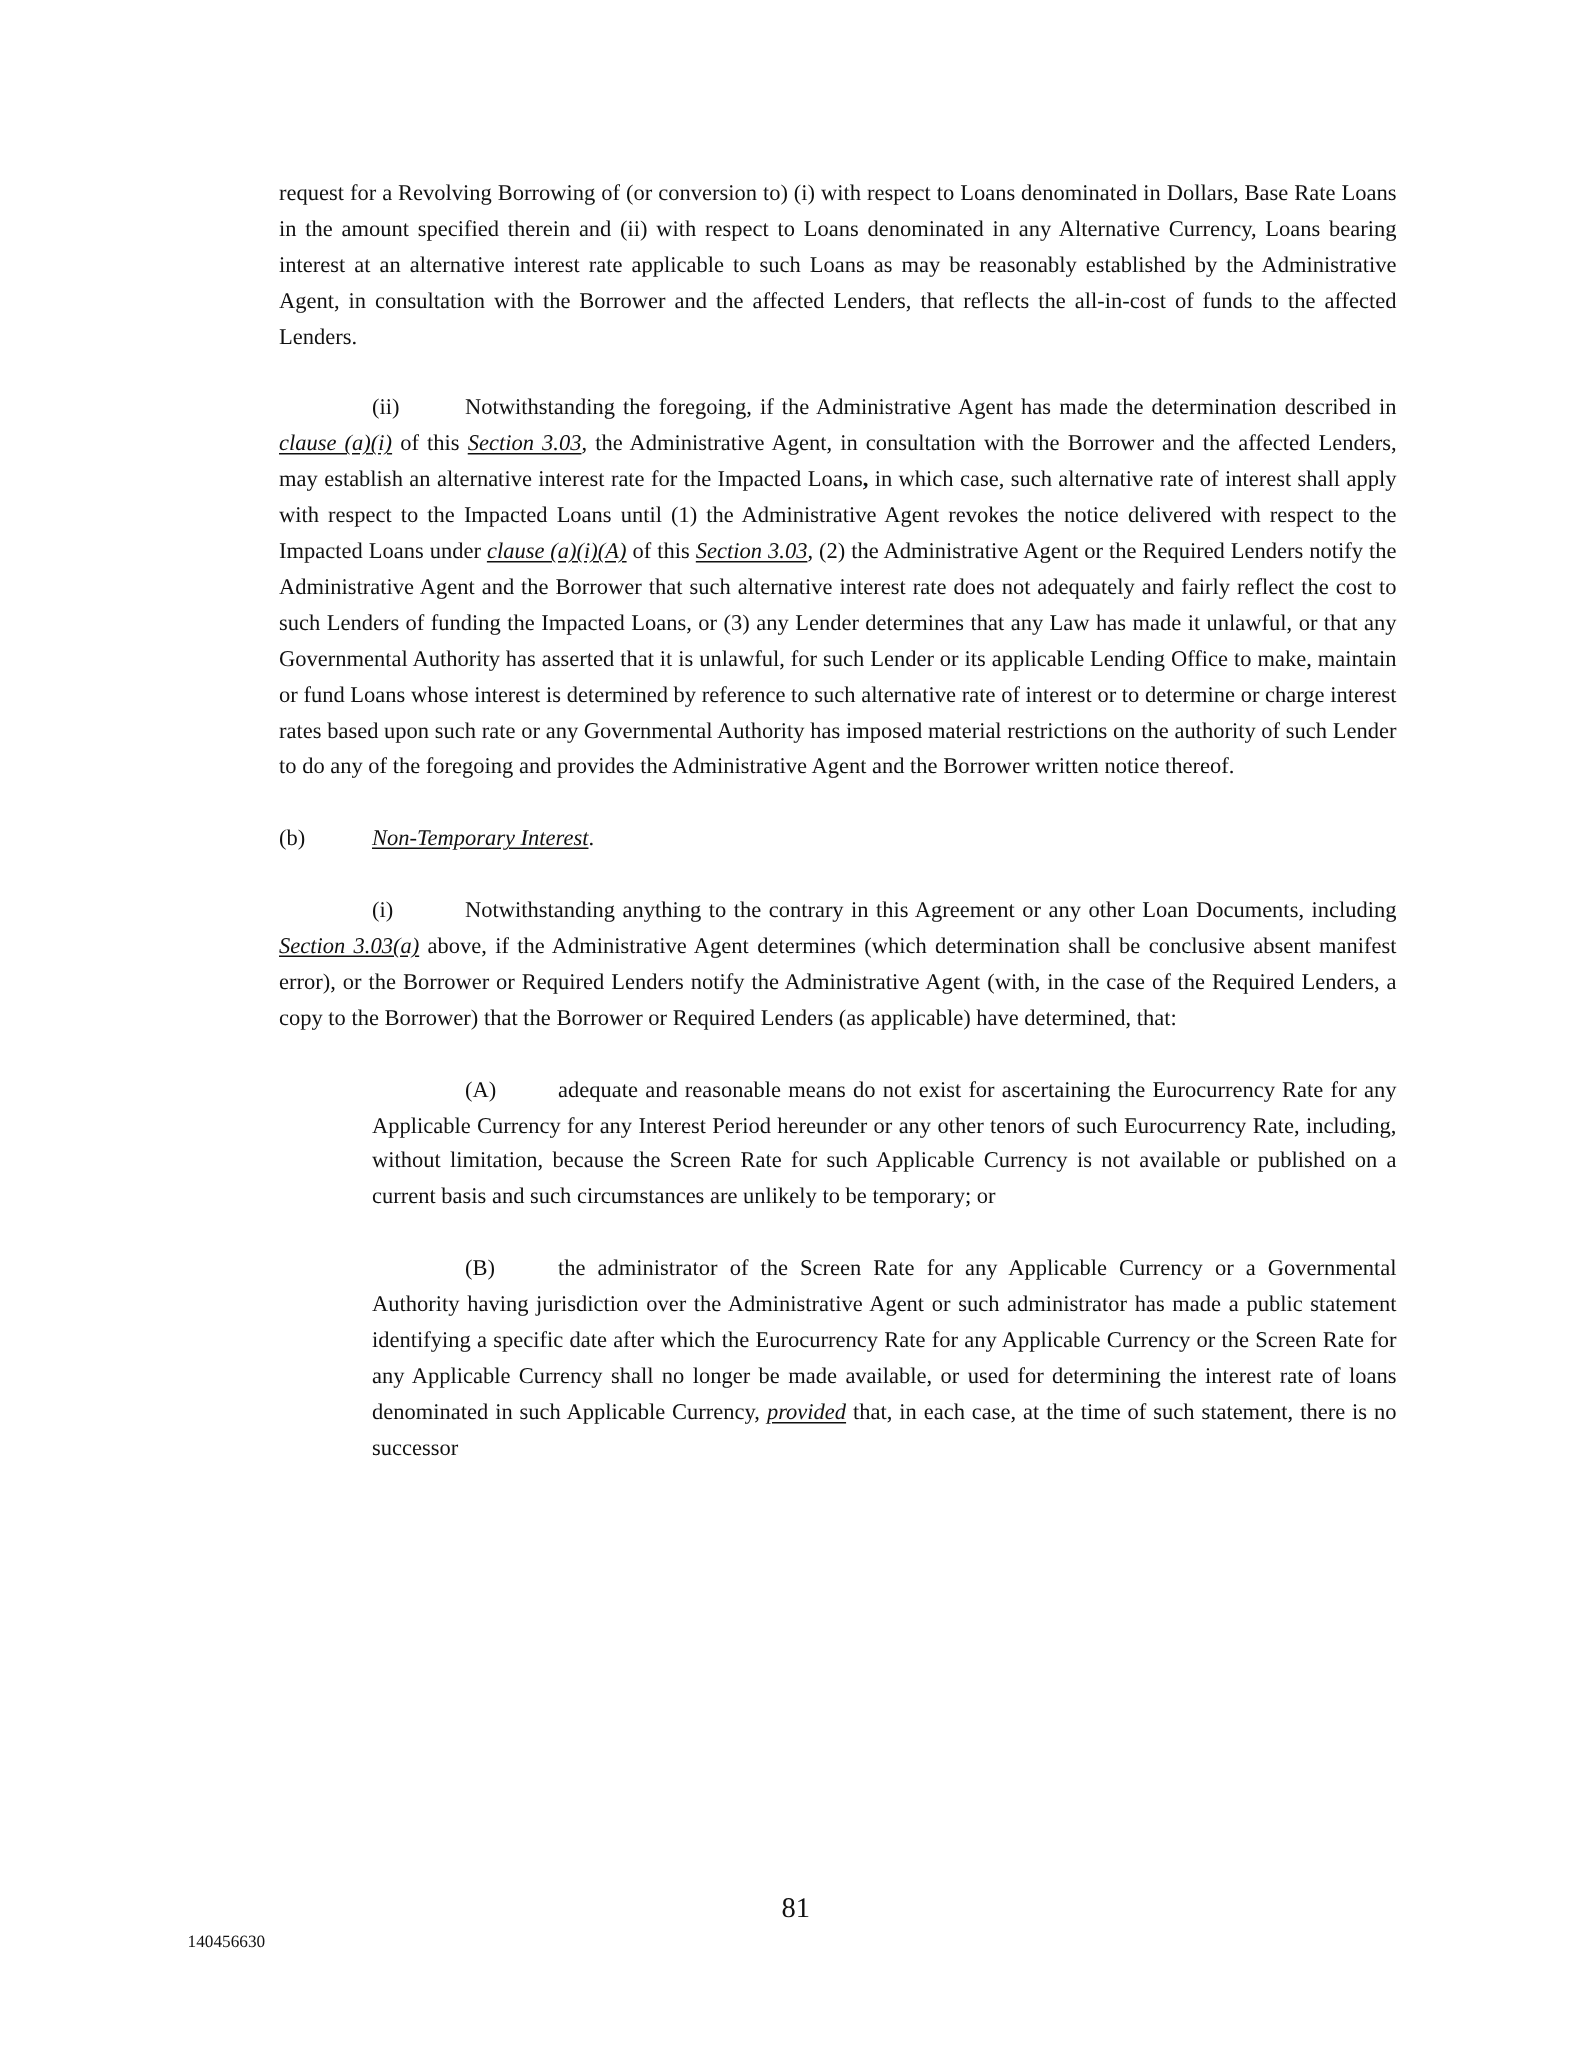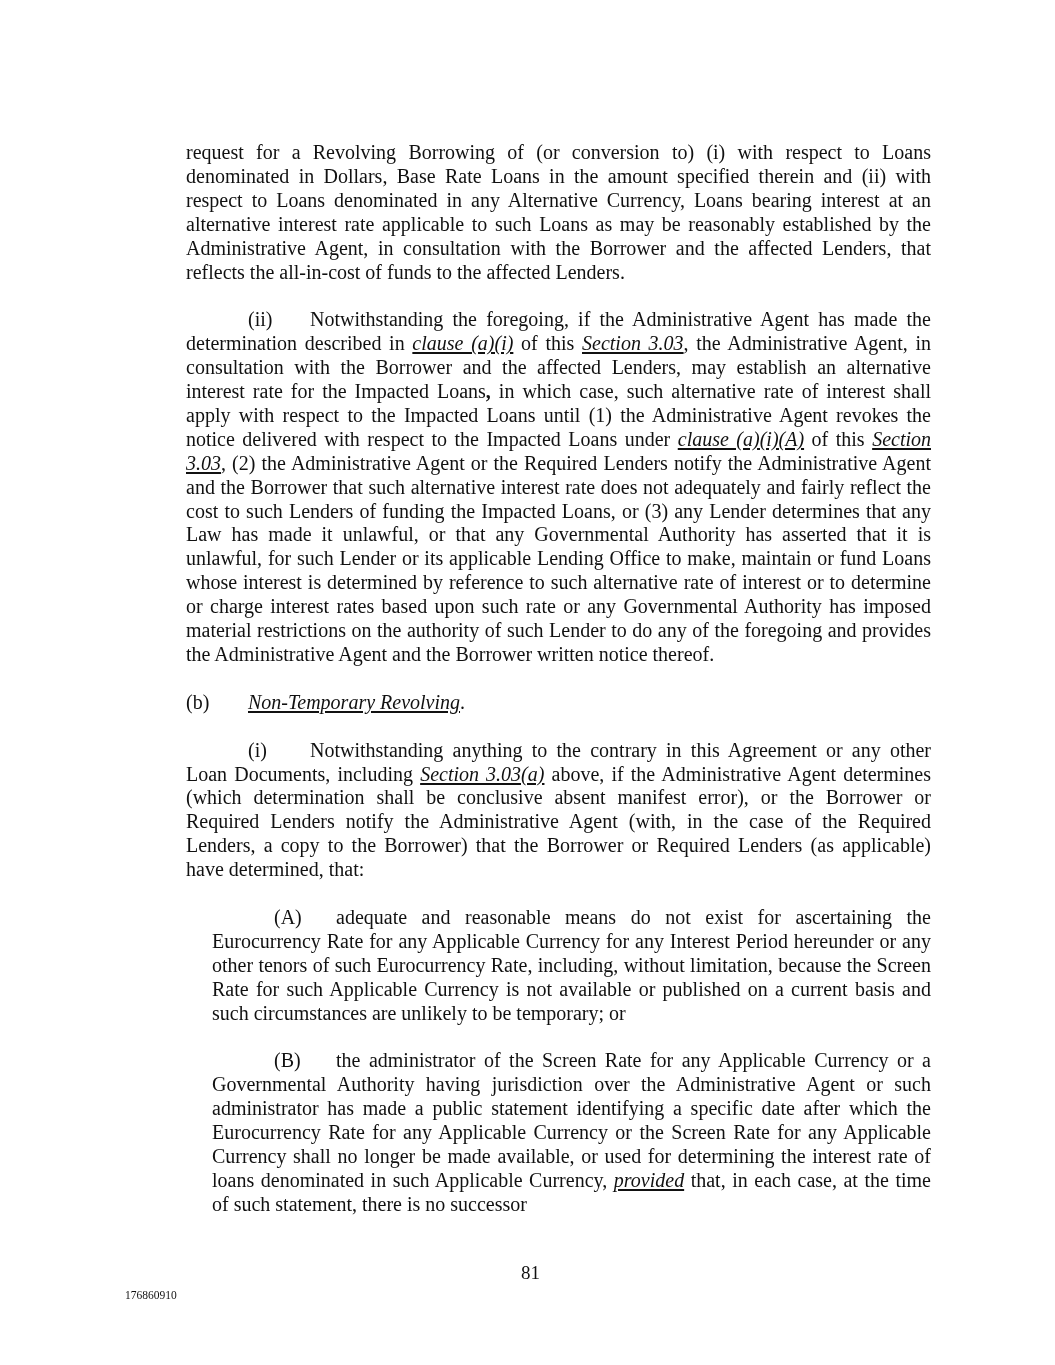--- a/index.html
+++ b/index.html
@@ -2,57 +2,57 @@
 <html><head>
 <meta charset="utf-8">
 <style>
   html, body { margin: 0; padding: 0; background: #ffffff; }
   body { width: 1055px; height: 1365px; position: relative; overflow: hidden; }
   .page {
     position: absolute; left: 0; top: 0; width: 1055px; height: 1365px; background: #fff;
     font-family: "Liberation Serif", "DejaVu Serif", serif; color: #111;
   }
   .body-text {
-    position: absolute; left: 186px; width: 745px; top: 141px;
-    font-size: 20px; line-height: 23.9px; text-align: justify;
+    position: absolute; left: 186px; width: 745px; top: 118px;
+    font-size: 15px; line-height: 23.9px; text-align: justify;
   }
   p { margin: 0; }
   .para { margin-bottom: 23.9px; }
   .indent { text-indent: 62px; }
   .u { text-decoration: underline; text-underline-offset: 2px; font-style: italic; }
   .tab-label { display: inline-block; width: 62px; text-indent: 0; }
   .heading-b { margin-bottom: 23.9px; }
   .heading-b .tab-label { width: 62px; }
-  .sub { margin-left: 26px; }
+  .sub { margin-left: 62px; }
   .sub .indent { text-indent: 62px; }
   .page-number {
     position: absolute; left: 0; width: 1055px; top: 1262px; text-align: center;
     font-size: 19px; left: 0; padding-left: 3px;
   }
   .doc-id {
     position: absolute; left: 125px; top: 1289px; font-size: 11.5px;
   }
   .b { font-weight: bold; }
 </style>
 </head>
 <body>
 
 <div class="page">
   <div class="body-text">
 
     <p class="para">request for a Revolving Borrowing of (or conversion to) (i) with respect to Loans denominated in Dollars, Base Rate Loans in the amount specified therein and (ii) with respect to Loans denominated in any Alternative Currency, Loans bearing interest at an alternative interest rate applicable to such Loans as may be reasonably established by the Administrative Agent, in consultation with the Borrower and the affected Lenders, that reflects the all-in-cost of funds to the affected Lenders.</p>
 
     <p class="para indent"><span class="tab-label">(ii)</span><span>Notwithstanding the foregoing, if the Administrative Agent has made the determination described in </span><span class="u">clause (a)(i)</span><span> of this </span><span class="u">Section 3.03</span><span>, the Administrative Agent, in consultation with the Borrower and the affected Lenders, may establish an alternative interest rate for the Impacted Loans</span><span class="b">,</span><span>  in which case, such alternative rate of interest shall apply with respect to the Impacted Loans until (1) the Administrative Agent revokes the notice delivered with respect to the Impacted Loans under </span><span class="u">clause (a)(i)(A)</span><span> of this </span><span class="u">Section 3.03</span><span>, (2) the Administrative Agent or the Required Lenders notify the Administrative Agent and the Borrower that such alternative interest rate does not adequately and fairly reflect the cost to such Lenders of funding the Impacted Loans, or (3) any Lender determines that any Law has made it unlawful, or that any Governmental Authority has asserted that it is unlawful, for such Lender or its applicable Lending Office to make, maintain or fund Loans whose interest is determined by reference to such alternative rate of interest or to determine or charge interest rates based upon such rate or any Governmental Authority has imposed material restrictions on the authority of such Lender to do any of the foregoing and provides the Administrative Agent and the Borrower written notice thereof.</span></p>
 
-    <p class="heading-b"><span class="tab-label">(b)</span><span class="u">Non-Temporary Revolving</span><span>.</span></p>
+    <p class="heading-b"><span class="tab-label">(b)</span><span class="u">Non-Temporary Interest</span><span>.</span></p>
 
     <p class="para indent"><span class="tab-label">(i)</span><span>Notwithstanding anything to the contrary in this Agreement or any other Loan Documents, including </span><span class="u">Section 3.03(a)</span><span> above, if the Administrative Agent determines (which determination shall be conclusive absent manifest error), or the Borrower or Required Lenders notify the Administrative Agent (with, in the case of the Required Lenders, a copy to the Borrower) that the Borrower or Required Lenders (as applicable) have determined, that:</span></p>
 
     <div class="sub">
       <p class="para indent"><span class="tab-label">(A)</span><span>adequate and reasonable means do not exist for ascertaining the Eurocurrency Rate for any Applicable Currency for any Interest Period hereunder or any other tenors of such Eurocurrency Rate, including, without limitation, because the Screen Rate for such Applicable Currency is not available or published on a current basis and such circumstances are unlikely to be temporary; or</span></p>
 
       <p class="para indent"><span class="tab-label">(B)</span><span>the administrator of the Screen Rate for any Applicable Currency or a Governmental Authority having jurisdiction over the Administrative Agent or such administrator has made a public statement identifying a specific date after which the Eurocurrency Rate for any Applicable Currency or the Screen Rate for any Applicable Currency shall no longer be made available, or used for determining the interest rate of loans denominated in such Applicable Currency, </span><span class="u">provided</span><span> that, in each case, at the time of such statement, there is no successor</span></p>
     </div>
   </div>
 
   <div class="page-number">81</div>
-  <div class="doc-id">176860910</div>
+  <div class="doc-id">140456630</div>
 </div>
 
 </body></html>

